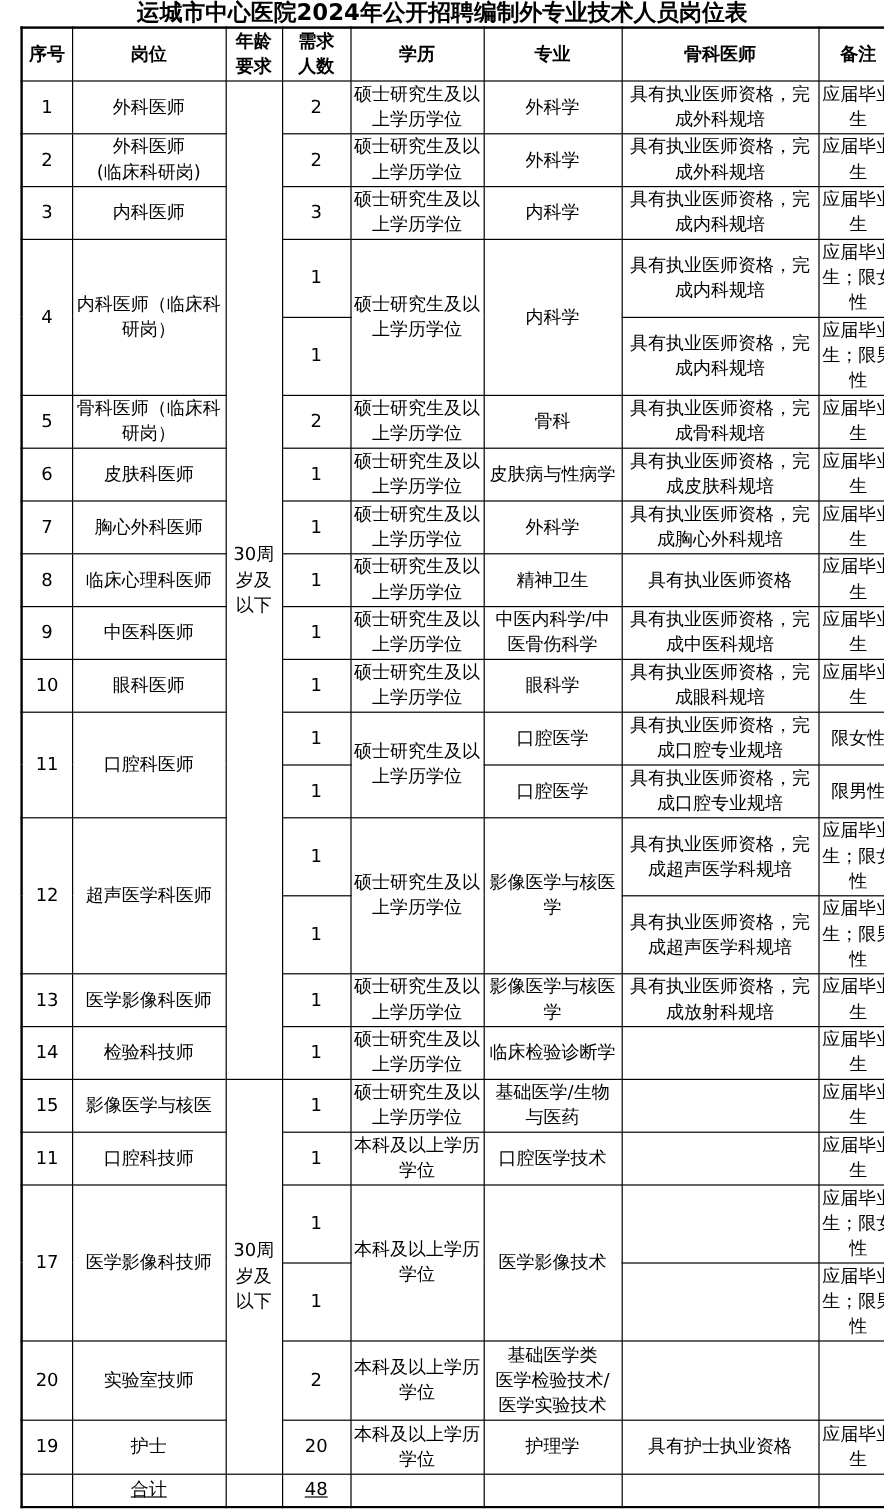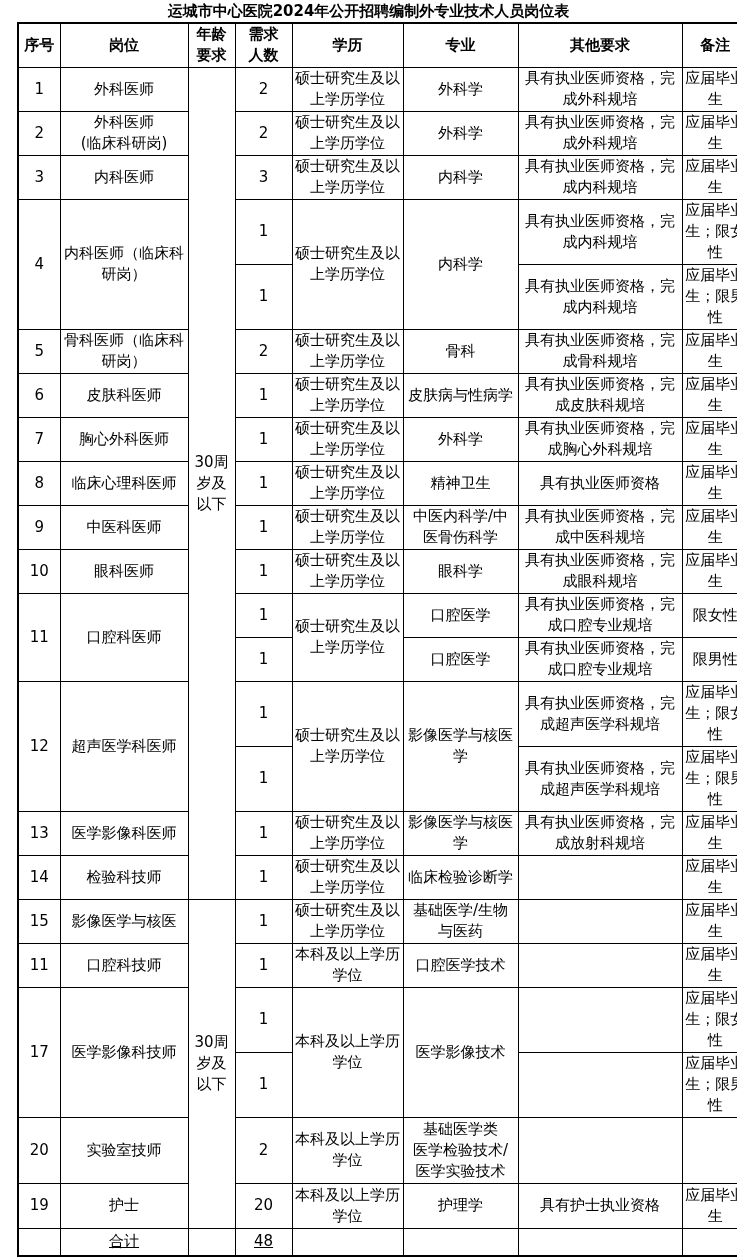--- a/index.html
+++ b/index.html
@@ -1,17 +1,17 @@
 <!DOCTYPE html>
 <html><head>
 <meta charset="utf-8">
 <style>
   html,body{margin:0;padding:0;background:#fff;}
   body{width:737px;font-family:"DejaVu Sans","Liberation Sans",sans-serif;color:#000;}
-  .title{height:22px;line-height:22px;text-align:center;font-size:15px;font-weight:bold;white-space:nowrap;}
+  .title{height:22px;line-height:22px;text-align:center;font-size:19px;font-weight:bold;white-space:nowrap;}
   table{border-collapse:collapse;table-layout:fixed;width:627px;margin-left:17px;border:2px solid #000;}
   th,td{border:1px solid #000;font-size:15px;line-height:21px;text-align:center;vertical-align:middle;padding:0;white-space:pre-line;overflow:hidden;}
   th{font-weight:bold;}
   td.other{text-align:center;padding:0 3px;}
   td.remark{text-align:center;padding:0 2px;}
   tr.h44{height:44px;} tr.h45{height:45px;} tr.h65{height:65px;} tr.h66{height:66px;} tr.h28{height:28px;text-decoration:underline;} tr.hhead{height:44px;}
 </style>
 </head>
 <body>
 
@@ -31,21 +31,21 @@
   <tbody>
     <tr class="hhead">
       <th>序号</th>
       <th>岗位</th>
       <th>年龄
 要求</th>
       <th>需求
 人数</th>
       <th>学历</th>
       <th>专业</th>
-      <th>其他要求</th>
+      <th>骨科医师</th>
       <th>备注</th>
     </tr>
 
     <tr class="h44">
       <td>1</td>
       <td>外科医师</td>
       <td rowspan="17">30周
 岁及
 以下</td>
       <td>2</td>

